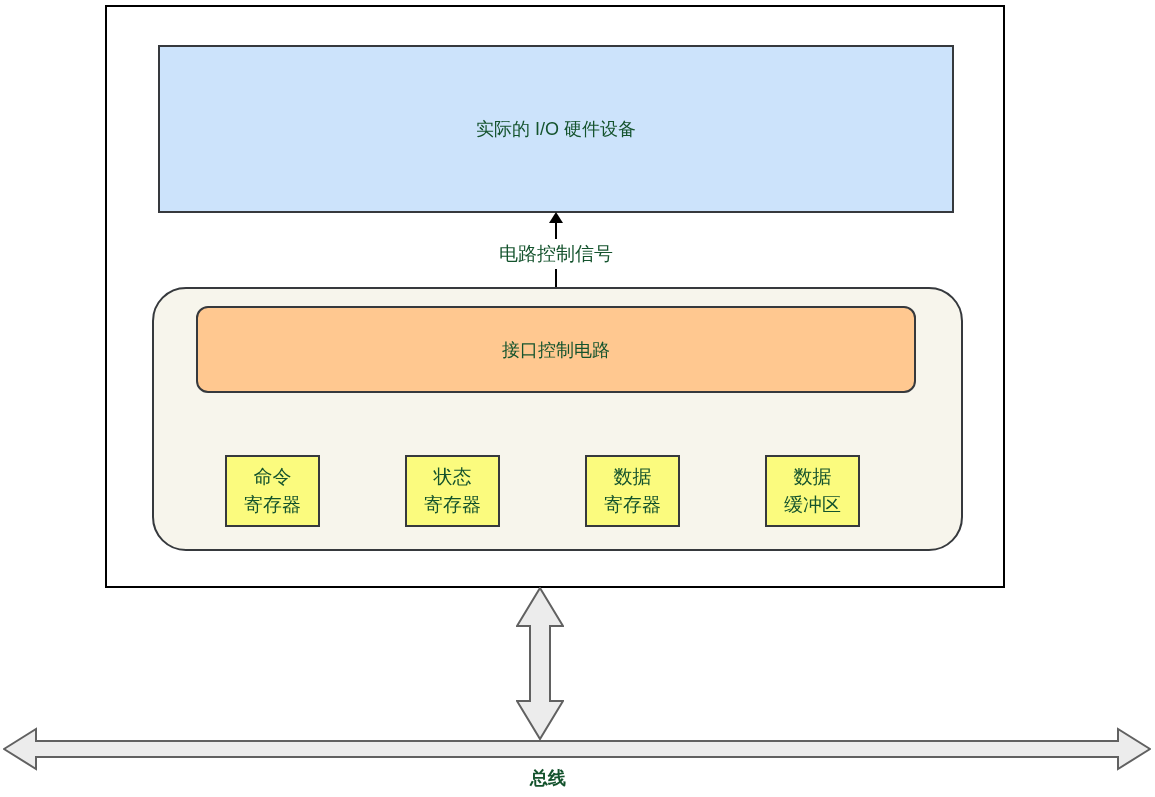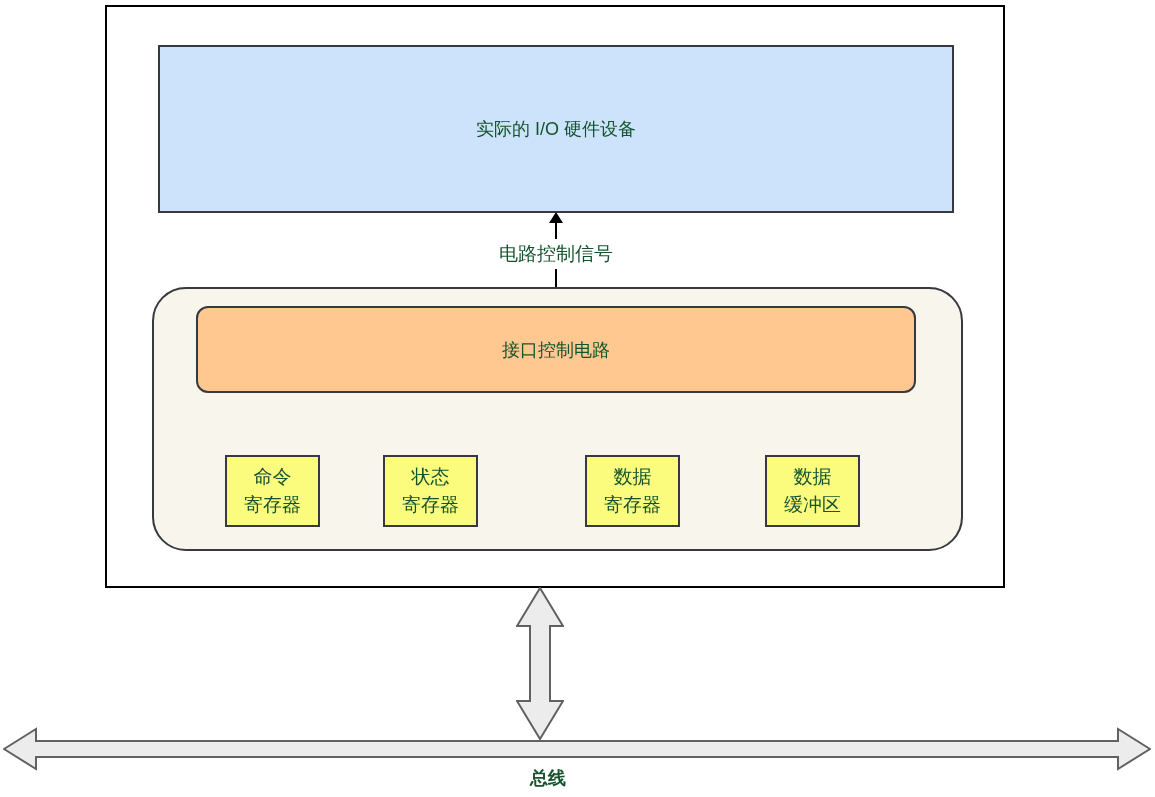--- a/index.html
+++ b/index.html
@@ -48,21 +48,21 @@
     top: 435px; width: 95px; height: 72px;
     background: #fbfb7e;
     border: 2px solid #36393d;
     font-size: 19px;
     line-height: 28px;
     flex-direction: column;
     text-align: center;
     margin-top: 20px;
   }
   .reg-1 { left: 225px; }
-  .reg-2 { left: 383px; }
+  .reg-2 { left: 405px; }
   .reg-3 { left: 585px; }
   .reg-4 { left: 765px; }
   .signal-line {
     left: 555px; top: 221px; width: 2px; height: 67px;
     background: #000000;
   }
   .signal-head {
     left: 549px; top: 212px; width: 0; height: 0;
     border-left: 7px solid transparent;
     border-right: 7px solid transparent;

